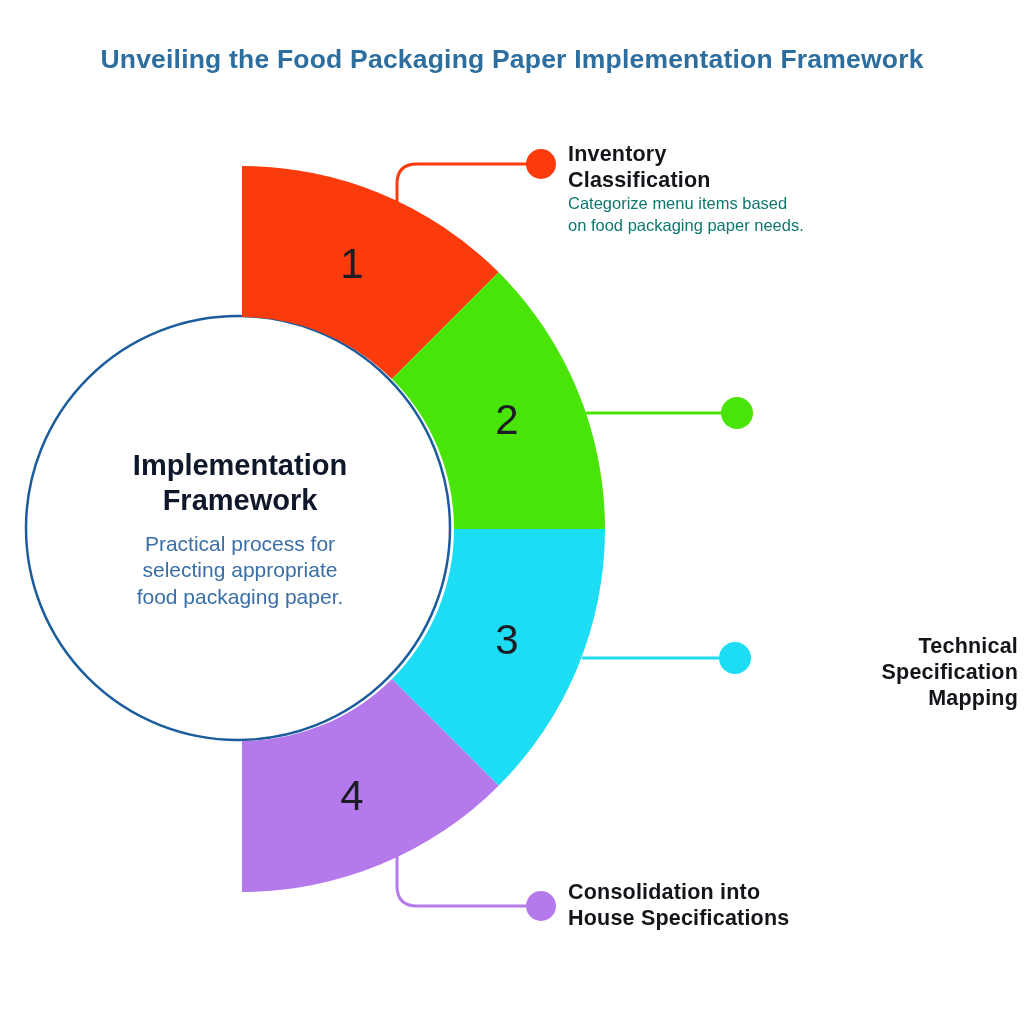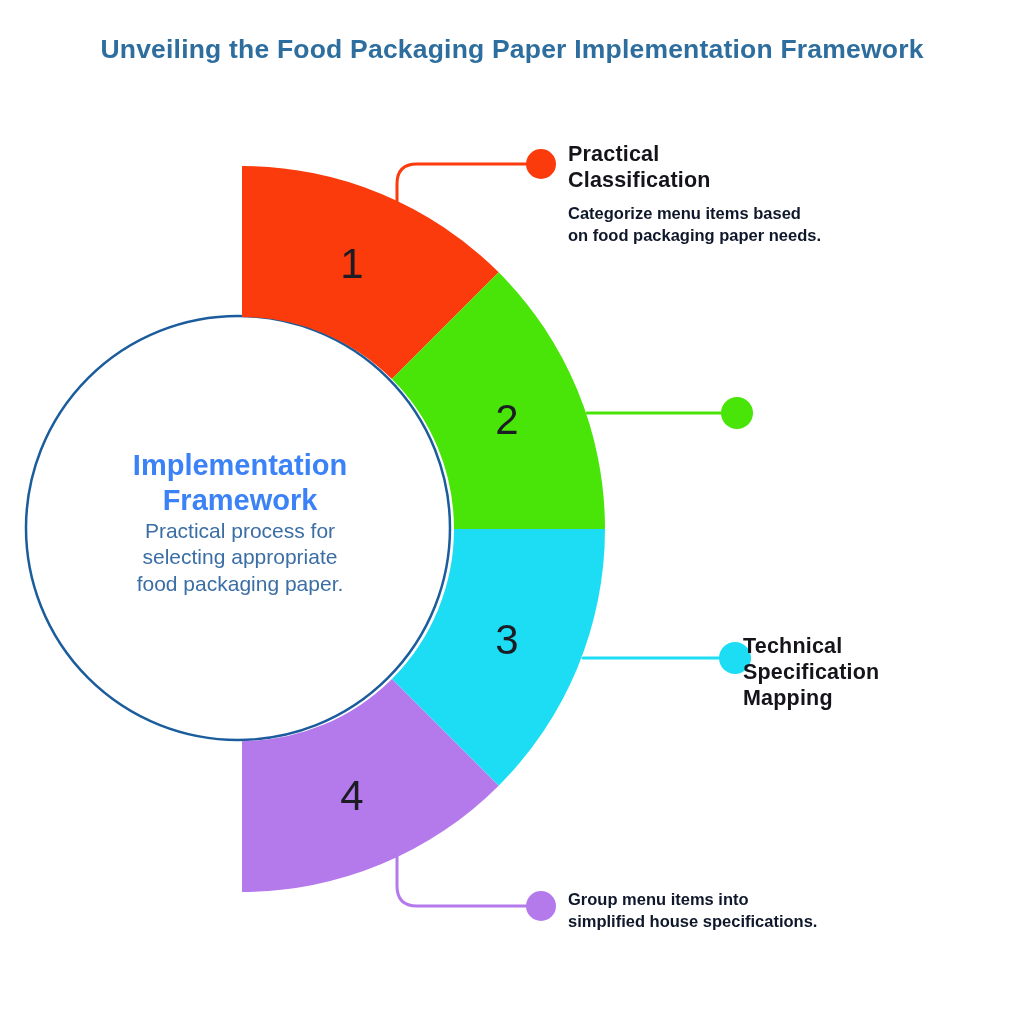--- a/index.html
+++ b/index.html
@@ -1,44 +1,44 @@
 <!DOCTYPE html>
 <html><head>
 <meta charset="utf-8">
 <style>
   html,body{margin:0;padding:0;}
   body{
     width:1024px;height:1014px;position:relative;background:#ffffff;
     font-family:"Liberation Sans",sans-serif;overflow:hidden;
   }
   .title{
-    position:absolute;top:34px;left:0;width:1024px;text-align:center;
+    position:absolute;top:44px;left:0;width:1024px;text-align:center;
     font-size:26.5px;font-weight:700;letter-spacing:.2px;color:#2D6E9E;
   }
   .diagram-svg{position:absolute;left:0;top:0;}
   .center-text{
     position:absolute;left:60px;top:448px;width:360px;text-align:center;
   }
   .center-heading{
-    font-size:29px;font-weight:700;color:#3b82f6;line-height:1.2;white-space:pre-line;
+    font-size:29px;font-weight:700;color:#0f172a;line-height:1.2;white-space:pre-line;
   }
   .center-desc{
-    font-size:21px;color:#3A6EA5;line-height:1.26;white-space:pre-line;
+    font-size:21px;color:#3A6EA5;line-height:1.26;margin-top:13px;white-space:pre-line;
   }
   .step{position:absolute;}
   .step-heading{
     font-size:21.5px;font-weight:700;color:#14141A;line-height:1.22;
     letter-spacing:.2px;white-space:pre-line;
   }
   .step-desc{
-    font-size:16.5px;color:#0f172a;line-height:1.32;margin-top:10px;white-space:pre-line;font-weight:bold;
+    font-size:16.5px;color:#0f766e;line-height:1.32;white-space:pre-line;
   }
   .step1{left:568px;top:141px;width:310px;}
   .step2{left:763px;top:388px;width:245px;}
-  .step3{left:743px;top:633px;width:255px;}
+  .step3{left:763px;top:633px;width:255px;text-align:right;}
   .step4{left:568px;top:879px;width:340px;}
   .seg-num{
     font-family:"Liberation Sans",sans-serif;font-size:42px;font-weight:200;
     fill:#1C1C24;
   }
 </style>
 </head>
 <body>
 
 <div class="title">Unveiling the Food Packaging Paper Implementation Framework</div>
@@ -72,31 +72,31 @@
 
 <div class="center-text">
   <div class="center-heading">Implementation
 Framework</div>
   <div class="center-desc">Practical process for
 selecting appropriate
 food packaging paper.</div>
 </div>
 
 <div class="step step1">
-  <div class="step-heading">Practical
+  <div class="step-heading">Inventory
 Classification</div>
   <div class="step-desc">Categorize menu items based
 on food packaging paper needs.</div>
 </div>
 
 <div class="step step2">
 </div>
 
 <div class="step step3">
   <div class="step-heading">Technical
 Specification
 Mapping</div>
 </div>
 
 <div class="step step4">
-  <div class="step-desc">Group menu items into
-simplified house specifications.</div>
+  <div class="step-heading">Consolidation into
+House Specifications</div>
 </div>
 
 </body></html>

